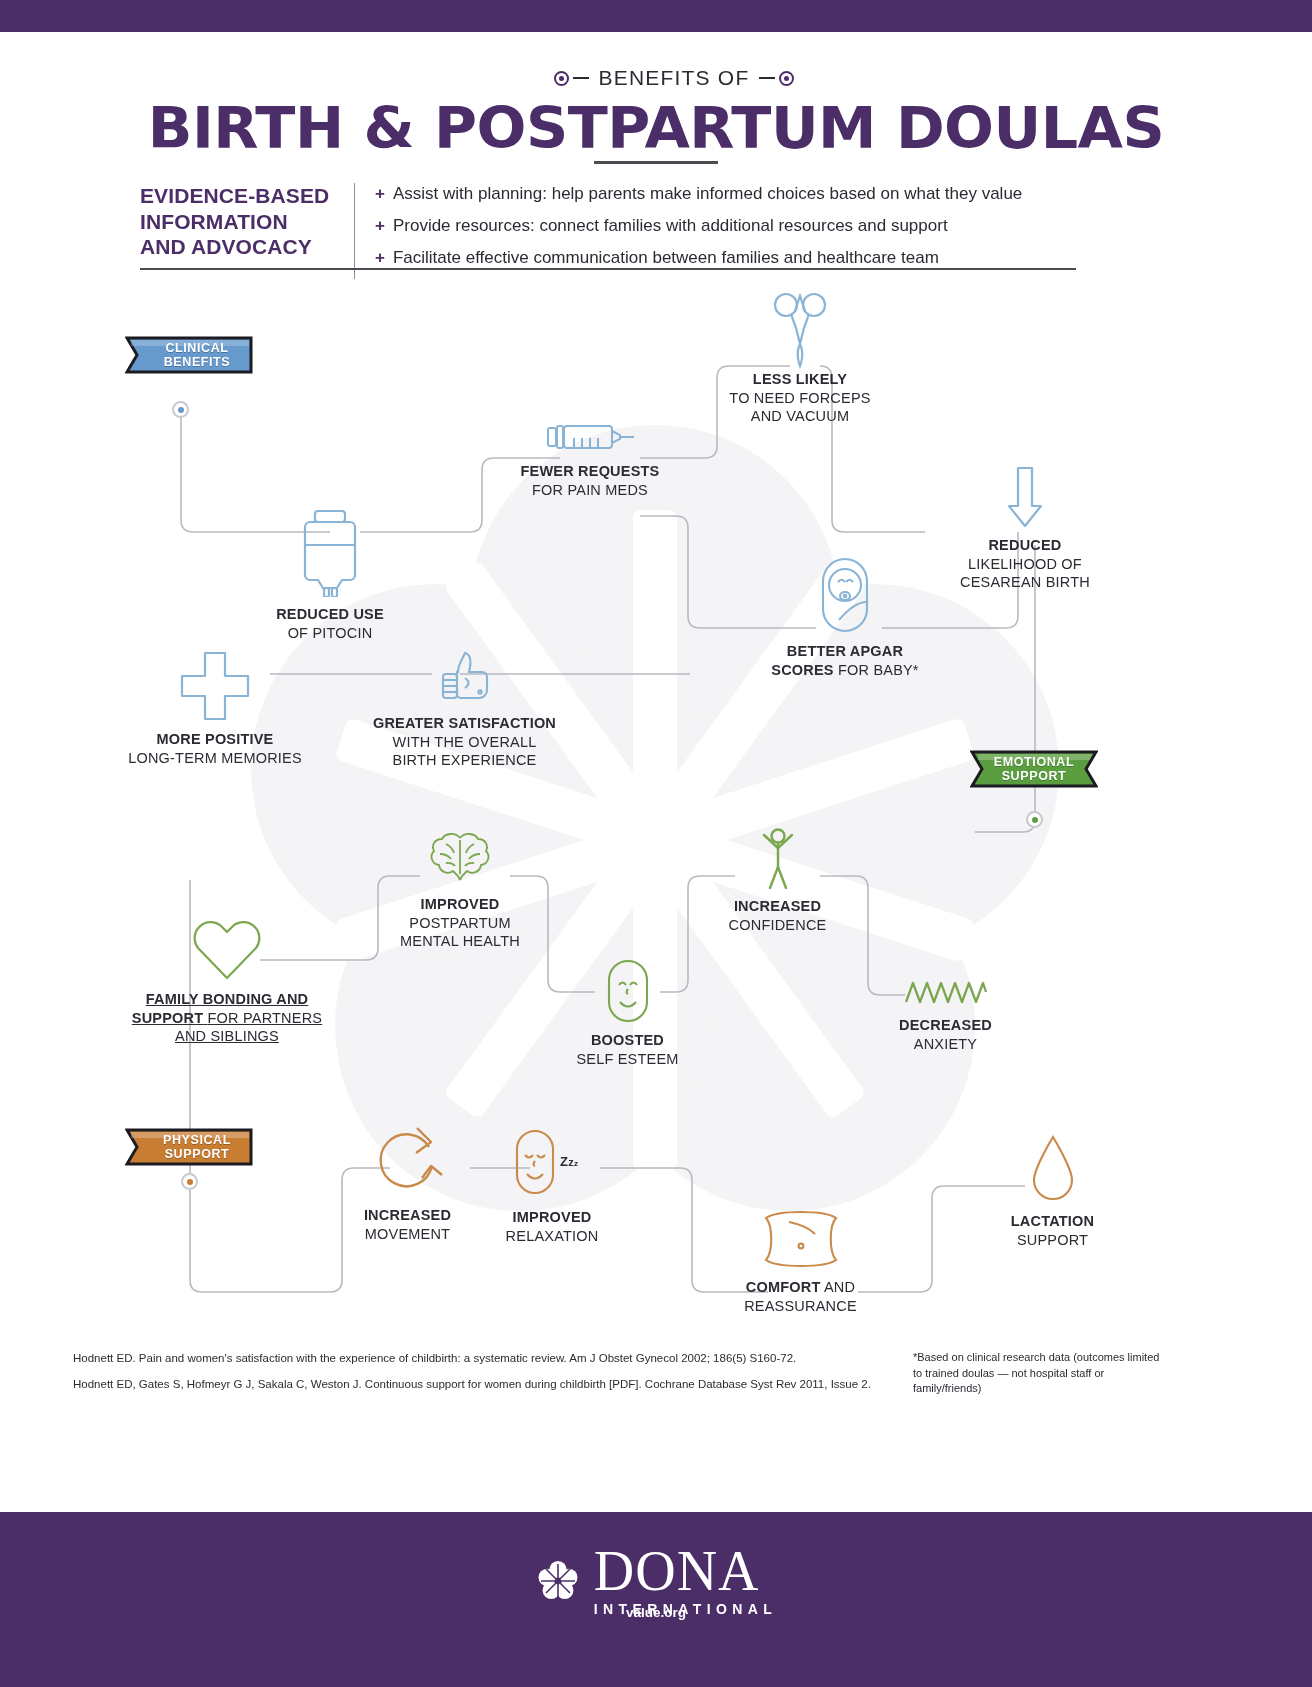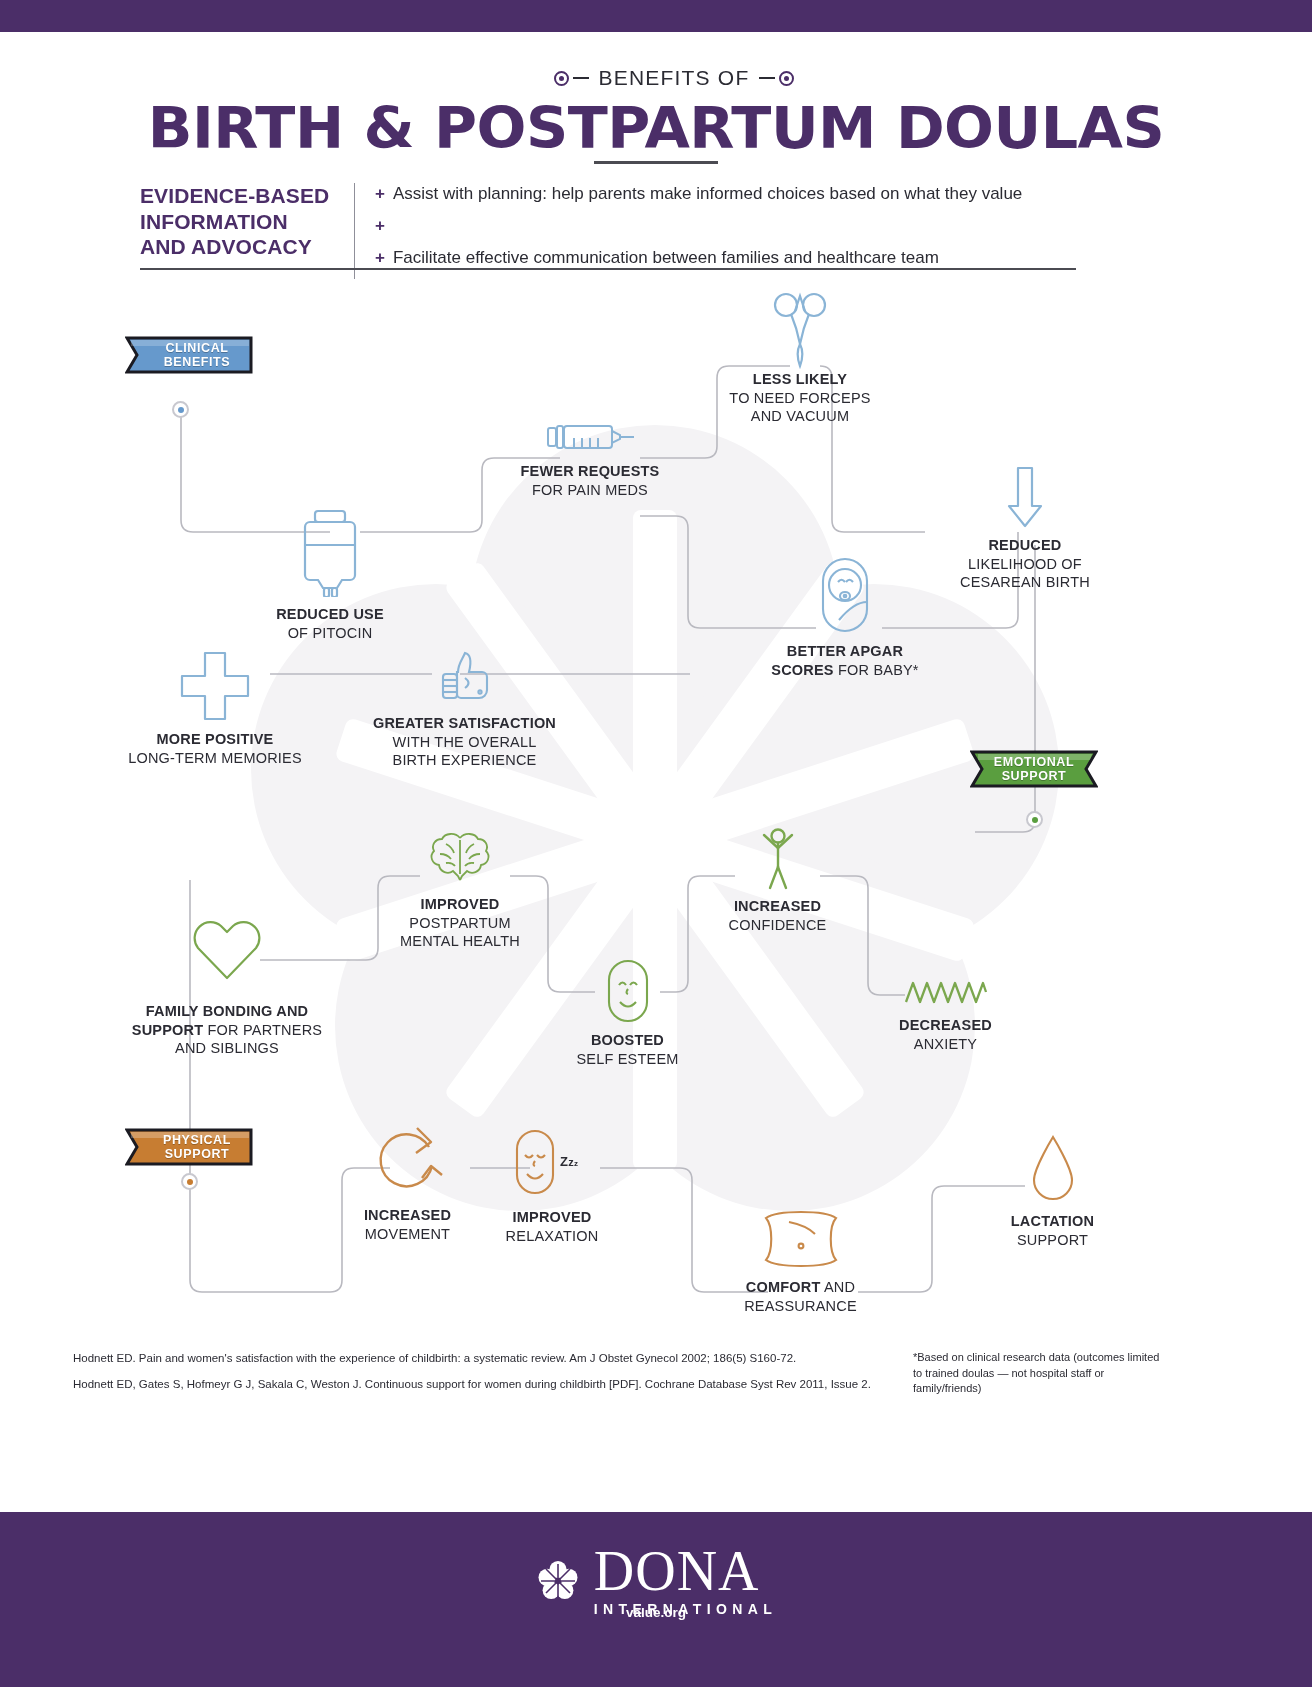--- a/index.html
+++ b/index.html
@@ -107,20 +107,21 @@
     <div>AND ADVOCACY</div>
   </div>
   <div class="evi-divider"></div>
   <div class="evi-right">
     <div class="evi-item">
       <span class="plus">+</span>
       <span>Assist with planning: help parents make informed choices based on what they value</span>
     </div>
     <div class="evi-item">
       <span class="plus">+</span>
+      <span>Provide resources: connect families with additional resources and support</span>
     </div>
     <div class="evi-item">
       <span class="plus">+</span>
       <span>Facilitate effective communication between families and healthcare team</span>
     </div>
   </div>
 </div>
 <div class="head-rule"></div>
 
 <svg class="watermark" viewBox="0 0 1030 1000" xmlns="http://www.w3.org/2000/svg">
@@ -367,21 +368,21 @@
   <div class="lbl" style="margin-top:10px;">
     <b>DECREASED</b><br>
     <span>ANXIETY</span>
   </div>
 </div>
 
 <div class="node" style="left:112px;top:920px;width:230px;">
   <svg class="icon" width="70" height="62" viewBox="0 0 70 62" fill="none" stroke="#7ba74e" stroke-width="2.2" stroke-linejoin="round">
     <path d="M35,58 L6,28 a16,16 0 0 1 23,-22 l6,6 l6,-6 a16,16 0 0 1 23,22 z"></path>
   </svg>
-  <div class="lbl" style="margin-top:20px;">
+  <div class="lbl" style="margin-top:8px;text-decoration:underline;">
     <b>FAMILY BONDING AND</b><br>
     <b>SUPPORT</b> <span>FOR PARTNERS</span><br>
     <span>AND SIBLINGS</span>
   </div>
 </div>
 
 <div class="node" style="left:310px;top:1122px;width:195px;">
   <svg class="icon" width="76" height="76" viewBox="0 0 76 76" fill="none" stroke="#c98a4b" stroke-width="2.4" stroke-linejoin="round">
     <path d="M59,25 A26,26 0 1 0 62,44"></path>
     <path d="M47,6 L61,20 L46,31"></path>

